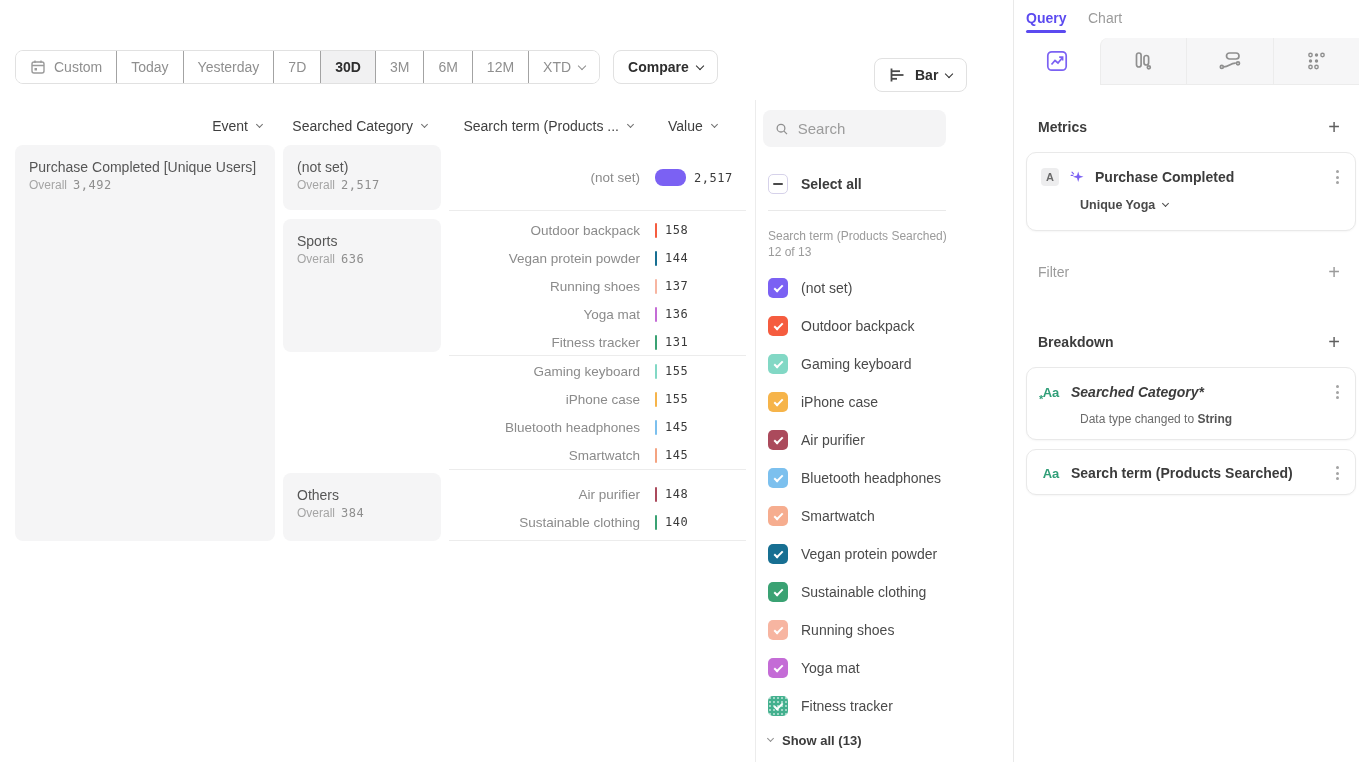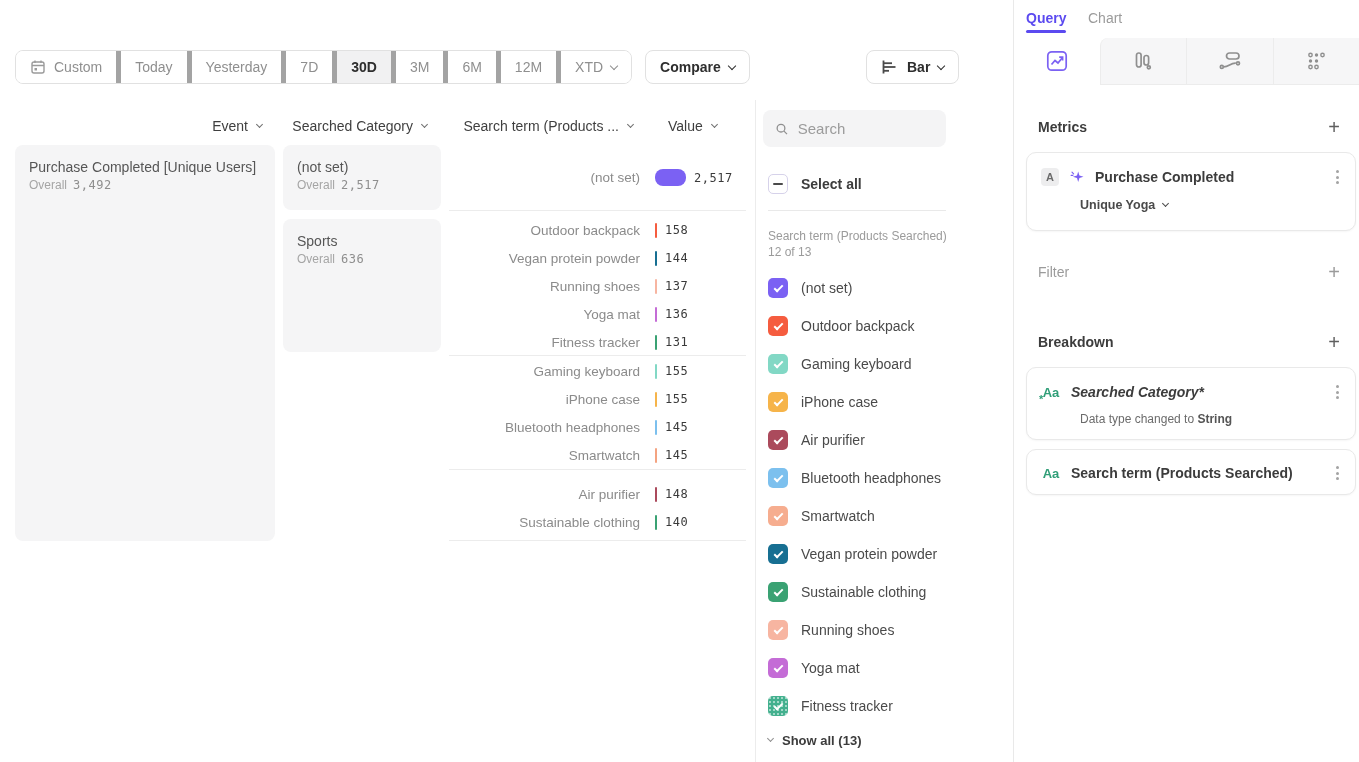--- a/index.html
+++ b/index.html
@@ -2,25 +2,25 @@
 <html><head>
 <meta charset="utf-8">
 <style>
   *{box-sizing:border-box;margin:0;padding:0}
   body{width:1359px;height:762px;background:#fff;font-family:"Liberation Sans",sans-serif;color:#3c3c3c;overflow:hidden}
   .app{position:relative;width:1359px;height:762px}
 
   
   .toolbar{position:absolute;left:15px;top:50px;display:flex;align-items:center}
   .date-group{display:flex;align-items:stretch;border:1px solid #e1e1e1;border-radius:8px;height:34px;overflow:hidden;background:#fff}
-  .dg-btn{display:flex;align-items:center;gap:8px;padding:0 14px;font-size:14px;color:#8f8f8f;border-right:5px solid #a3a3a3;cursor:pointer;background:#fff;white-space:nowrap}
+  .dg-btn{display:flex;align-items:center;gap:8px;padding:0 14px;font-size:14px;color:#8f8f8f;border-right:1px solid #a3a3a3;cursor:pointer;background:#fff;white-space:nowrap}
   .dg-btn:last-child{border-right:none}
   .dg-btn.active{background:#f1f1f2;color:#2e2e2e;font-weight:bold}
   .pill-btn{margin-left:13px;height:34px;display:flex;align-items:center;gap:8px;border:1px solid #e1e1e1;border-radius:8px;padding:12px 14px;font-size:14px;color:#2e2e2e;font-weight:bold;background:#fff;cursor:pointer;white-space:nowrap}
-  .bar-btn{position:absolute;left:866px;top:50px;margin:0}
+  .bar-btn{position:absolute;left:866px;top:50px;margin:8px}
   .chev{display:inline-block;width:6px;height:6px;border-right:1.6px solid currentColor;border-bottom:1.6px solid currentColor;transform:rotate(45deg);margin-top:-3px}
   .chev.sm{width:5px;height:5px}
 
   
   .hdr{position:absolute;top:118px;font-size:14px;color:#3f3f3f;display:flex;align-items:center;justify-content:flex-end;gap:9px;height:16px}
   .hdr .chev{color:#6f6f6f}
   #hdr-event{left:15px;width:247px}
   #hdr-cat{left:283px;width:144px}
   #hdr-term{left:449px;width:184px}
   #hdr-value{left:668px;width:70px;justify-content:flex-start}
@@ -167,20 +167,24 @@
   </div>
 
   <div class="card cat-0">
     <div class="c-name">(not set)</div>
     <div class="c-overall"><span>Overall</span><span class="num">2,517</span></div>
   </div>
   <div class="card cat-1">
     <div class="c-name">Sports</div>
     <div class="c-overall"><span>Overall</span><span class="num">636</span></div>
   </div>
+  <div class="card cat-3">
+    <div class="c-name">Others</div>
+    <div class="c-overall"><span>Overall</span><span class="num">384</span></div>
+  </div>
 
   <div class="group g-0">
     <div class="t-row">
       <span class="t-label">(not set)</span>
       <span class="t-bar big" style="background-color: rgb(123, 97, 243); width: 31px;"></span>
       <span class="t-val num">2,517</span>
     </div>
   </div>
   <div class="group g-1">
     <div class="t-row">

